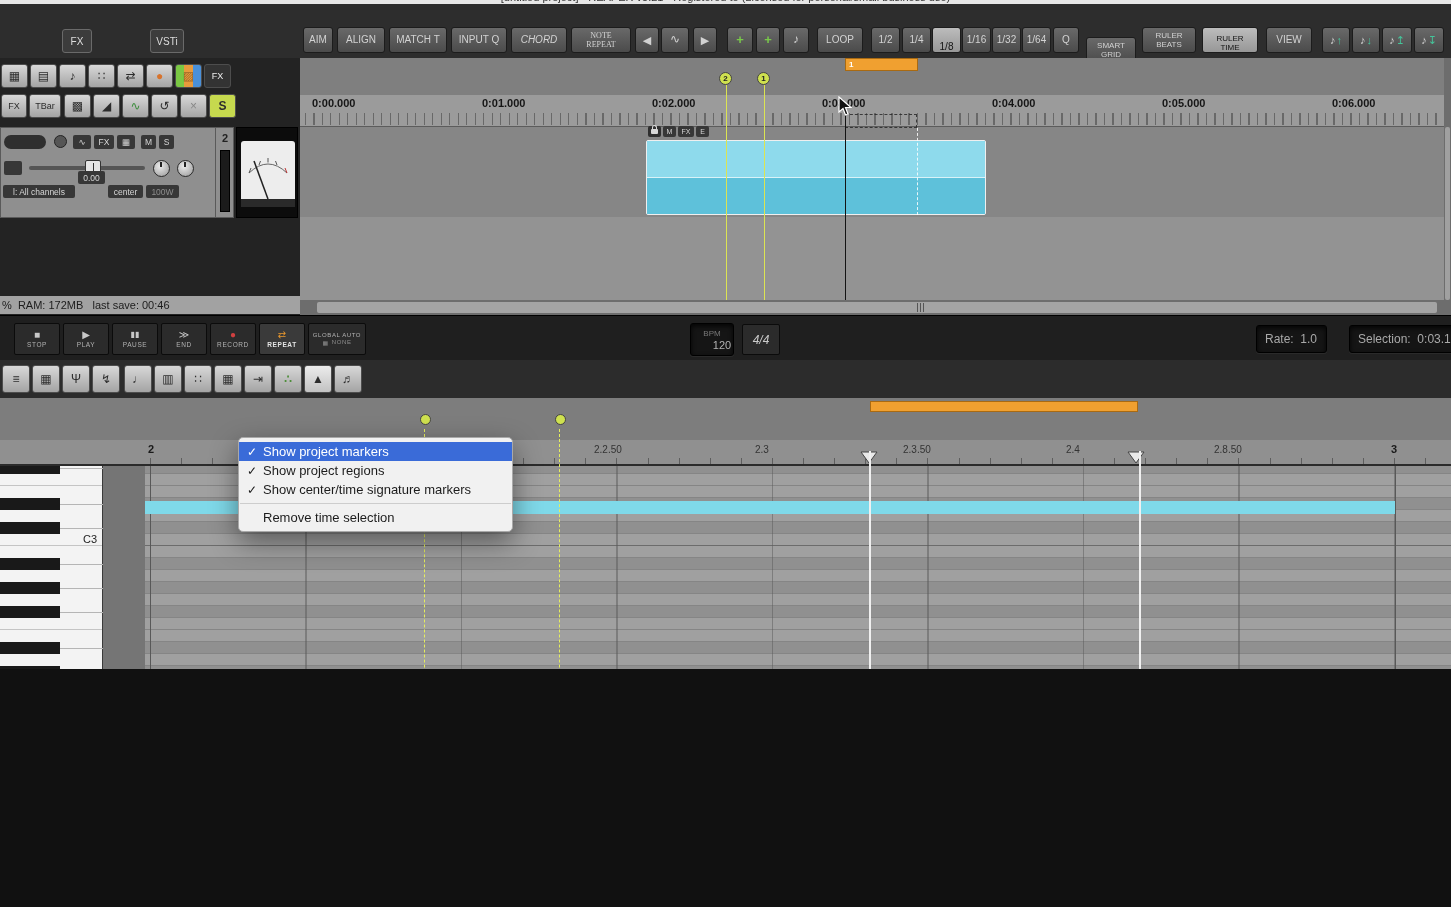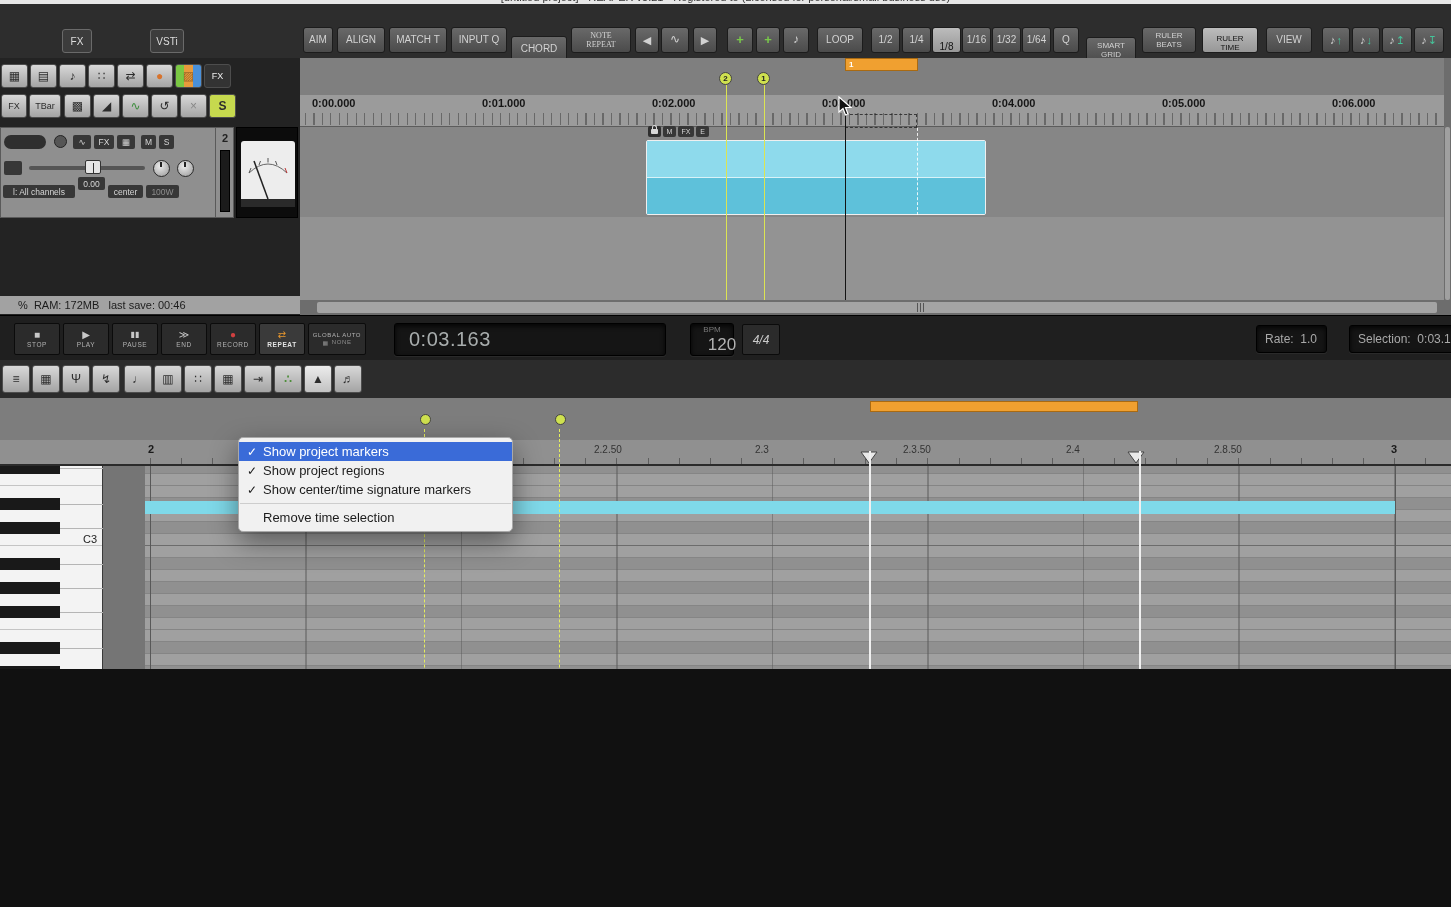--- a/index.html
+++ b/index.html
@@ -105,21 +105,21 @@
       </div>
     <div class="tbbtn" style="left:337px;top:23px;width:48px;">
         <span>ALIGN</span>
       </div>
     <div class="tbbtn" style="left:389px;top:23px;width:58px;">
         <span>MATCH T</span>
       </div>
     <div class="tbbtn" style="left:451px;top:23px;width:56px;">
         <span>INPUT Q</span>
       </div>
-    <div class="tbbtn" style="left:511px;top:32px;width:56px;">
+    <div class="tbbtn" style="left:511px;top:23px;width:56px;font-style:italic;">
         <span>CHORD</span>
       </div>
     <div class="tbbtn sm" style="left:571px;top:23px;width:60px;padding:0 6px;font-family:Liberation Serif, serif;">
         <span>NOTE REPEAT</span>
       </div>
 
     <div class="tbbtn" style="left:635px;top:23px;width:24px;font-size:11px;">
         <span>◀</span>
       </div>
     <div class="tbbtn" style="left:661px;top:23px;width:28px;font-size:12px;">
@@ -269,21 +269,21 @@
       <div class="abs" style="left:28px;top:38px;width:116px;height:4px;background:#555;border-radius:2px;"></div>
       <div class="abs" style="left:84px;top:32px;width:16px;height:14px;background:#e6e6e6;border:1px solid #333;border-radius:2px;">
         <div class="abs" style="left:7px;top:2px;width:1px;height:10px;background:#333;"></div>
       </div>
       <div class="knob" style="left:152px;top:32px;"></div>
       <div class="knob" style="left:176px;top:32px;"></div>
 
       <div class="mbadge" style="left:2px;top:57px;width:72px;height:13px;">
           <span>l: All channels</span>
         </div>
-      <div class="mbadge" style="left:77px;top:49px;width:27px;height:13px;text-align:right;">
+      <div class="mbadge" style="left:77px;top:43px;width:27px;height:13px;text-align:right;">
           <span>0.00</span>
         </div>
       <div class="mbadge" style="left:107px;top:57px;width:35px;height:13px;">
           <span>center</span>
         </div>
       <div class="mbadge" style="left:145px;top:57px;width:33px;height:13px;color:#8d8d8d;">
           <span>100W</span>
         </div>
     </div>
 
@@ -300,21 +300,21 @@
         <line x1="18" y1="24" x2="19.5" y2="20" stroke="#555"></line>
         <line x1="27" y1="21.5" x2="27" y2="17" stroke="#555"></line>
         <line x1="36" y1="24" x2="34.5" y2="20" stroke="#555"></line>
         <line x1="46" y1="32" x2="44" y2="27" stroke="#b33"></line>
         <line x1="27" y1="58" x2="13" y2="20" stroke="#222" stroke-width="1.5"></line>
         <rect x="0" y="58" width="54" height="8" fill="#2a2a2a"></rect>
       </svg>
     </div>
 
     <div class="abs" style="left:0;top:238px;width:300px;height:18px;background:#a2a2a2;display:flex;align-items:center;">
-      <span style="font-size:11px;color:#1c1c1c;padding-left:18px;white-space:pre;">%  RAM: 172MB   last save: 00:46</span>
+      <span style="font-size:11px;color:#1c1c1c;padding-left:2px;white-space:pre;">%  RAM: 172MB   last save: 00:46</span>
     </div>
   </div>
 
   <div class="abs" style="left:300px;top:58px;width:1151px;height:257px;background:#8a8a8a;overflow:hidden;">
     <div class="abs" style="left:0;top:0;width:1151px;height:37px;background:#7f7f7f;"></div>
     <div class="abs" style="left:0;top:37px;width:1151px;height:32px;background:#9b9b9b;border-bottom:1px solid #5c5c5c;"></div>
     <div class="abs" style="left:5px;top:55px;width:1140px;height:12px;opacity:.55;background-image:repeating-linear-gradient(to right,#3f3f3f 0 1px,transparent 1px 8.5px);"></div>
     <span class="abs" style="left:12px;top:39px;font-size:11px;font-weight:bold;color:#151515;">0:00.000</span>
     <span class="abs" style="left:182px;top:39px;font-size:11px;font-weight:bold;color:#151515;">0:01.000</span>
     <span class="abs" style="left:352px;top:39px;font-size:11px;font-weight:bold;color:#151515;">0:02.000</span>
@@ -406,26 +406,23 @@
       <span class="l" style="color:#e5e5e5;font-weight:bold;">REPEAT</span>
       </div>
     <div class="trbtn" style="left:308px;top:7px;width:58px;">
       <span class="l" style="font-size:6px;">GLOBAL AUTO</span>
       <span class="l" style="font-size:6px;color:#8f8f8f;display:flex;gap:3px;">
         <span>▦</span>
         <span>NONE</span>
         </span>
       </div>
 
-    <div class="lcd" style="left:394px;top:7px;width:272px;height:33px;">
-      <span style="font-size:20px;letter-spacing:.5px;color:#a8adad;padding-left:14px;">0:03.163</span>
-      </div>
     <div class="lcd" style="left:690px;top:7px;width:44px;height:33px;flex-direction:column;justify-content:center;gap:1px;">
       <span style="font-size:8px;color:#787878;">BPM</span>
-      <span style="font-size:17px;color:#b2b2b2;margin-left:20px;">120</span>
+      <span style="font-size:11px;color:#b2b2b2;margin-left:20px;">120</span>
       </div>
     <div class="trbtn" style="left:742px;top:8px;width:38px;height:31px;">
       <span style="font-size:12px;color:#cacaca;font-style:italic;">4/4</span>
       </div>
     <div class="lcd" style="left:1256px;top:9px;width:71px;height:28px;">
       <span style="font-size:12px;padding-left:8px;white-space:pre;">Rate:  1.0</span>
       </div>
     <div class="lcd" style="left:1349px;top:9px;width:130px;height:28px;">
       <span style="font-size:12px;padding-left:8px;white-space:pre;">Selection:  0:03.1</span>
       </div>

